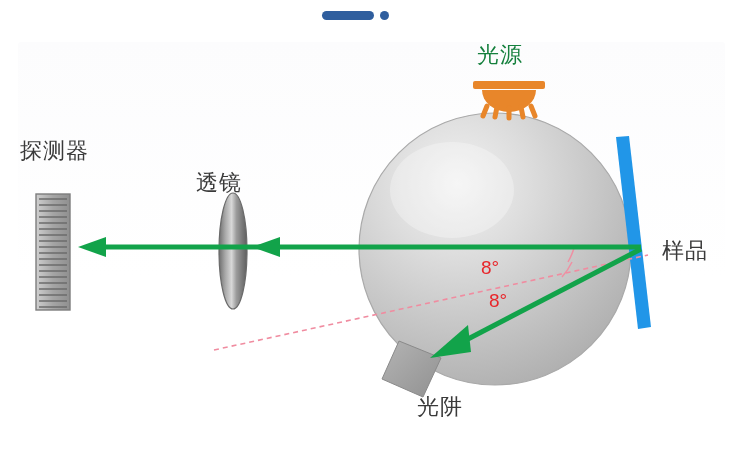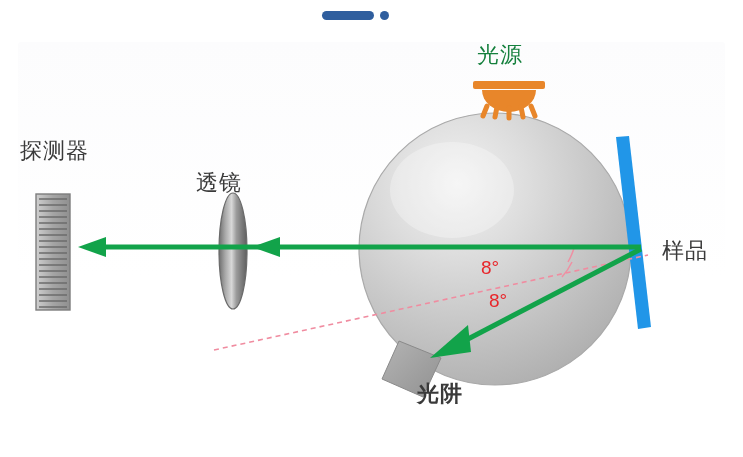--- a/index.html
+++ b/index.html
@@ -188,19 +188,19 @@
 
   <div class="cjk-label" id="label-detector" style="left:20px; top:140px;">探测器</div>
 
   <div class="cjk-label" id="label-lens" style="left:196px; top:136px;margin-top:36px;">透镜</div>
 
 
   <div class="cjk-label" id="label-source" style="left:477px; top:44px;">光源</div>
 
   <div class="cjk-label" id="label-sample" style="left:662px; top:212px;margin-top:28px;">样品</div>
 
-  <div class="cjk-label" id="label-trap" style="left:417px; top:383px;font-weight:bold;">光阱</div>
+  <div class="cjk-label" id="label-trap" style="left:417px; top:396px;">光阱</div>
 
   <div class="angle-label" id="angle-upper" style="left:481px; top:258px;">8°</div>
 
   <div class="angle-label" id="angle-lower" style="left:489px; top:291px;">8°</div>
 
 </div>
 
 </body></html>

